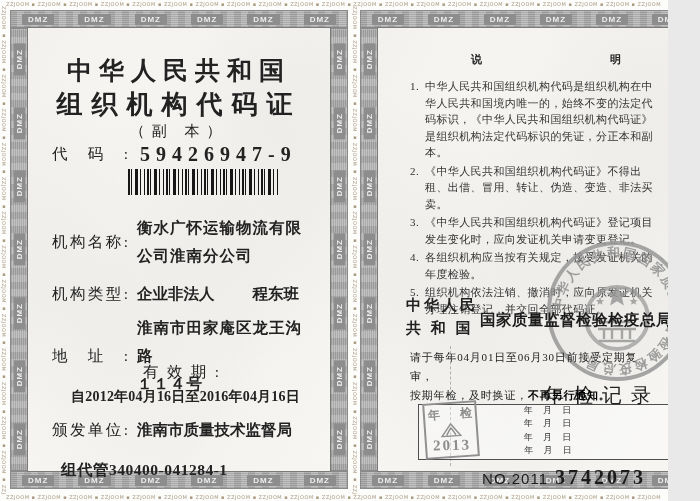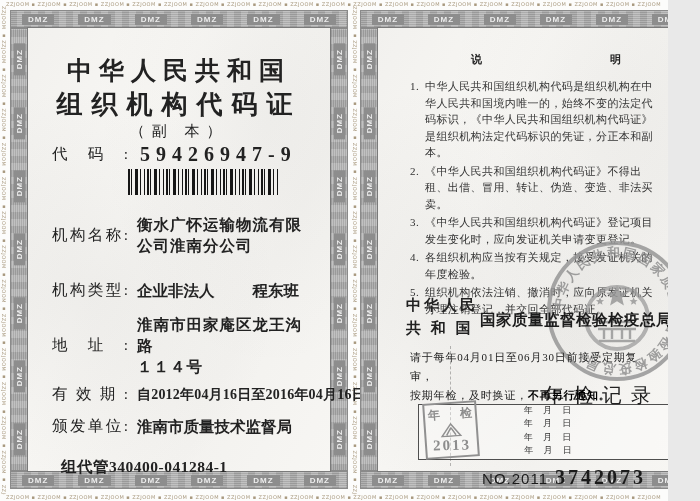--- a/index.html
+++ b/index.html
@@ -40,30 +40,30 @@
   .dmz-v .dmz-tag{writing-mode:vertical-rl;transform:rotate(180deg);padding:6px 1px;}
 
   
   .lp{position:absolute;inset:18px;}
   .t1{position:absolute;top:8px;left:0;right:0;text-align:center;font-size:25px;font-weight:600;letter-spacing:7px;}
   .t2{position:absolute;top:41px;left:0;right:0;text-align:center;font-size:26px;font-weight:600;letter-spacing:9px;}
   .sub{position:absolute;top:76px;left:0;right:0;text-align:center;font-size:15px;letter-spacing:7px;}
   .row{position:absolute;left:6px;right:2px;display:flex;align-items:center;font-size:15.5px;}
   .jlabel{display:inline-block;flex:none;text-align:justify;text-align-last:justify;font-weight:500;}
   .lab76{width:76px;}
-  .val{margin-left:9px;font-weight:600;line-height:21px;}
+  .val{margin-left:9px;font-weight:600;line-height:28px;}
   .code-row{top:97px;}
   .code-val{margin-left:12px;font-size:20px;font-weight:bold;letter-spacing:6px;line-height:22px;}
   .barcode{position:absolute;top:123px;left:82px;width:152px;height:26px;background:
       repeating-linear-gradient(90deg,#161616 0 2px,transparent 2px 3px,#161616 3px 4px,transparent 4px 7px,
       #161616 7px 10px,transparent 10px 12px,#161616 12px 13px,transparent 13px 16px,#161616 16px 17px,transparent 17px 19px);}
   .r-name{top:168px;} .r-name .val{width:226px;letter-spacing:1px;}
   .r-type{top:234px;} .r-type .extra{margin-left:38px;font-weight:600;}
   .r-addr{top:268px;} .r-addr .val{letter-spacing:1px;}
-  .r-valid{top:338px;} .r-valid .val{font-size:14px;white-space:nowrap;letter-spacing:.2px;}
+  .r-valid{top:316px;flex-direction:column;} .r-valid .val{font-size:14px;white-space:nowrap;letter-spacing:.2px;}
   .r-issuer{top:370px;}
   .r-regno{top:410px;} .r-regno .val{letter-spacing:.5px;}
 
   
   .rp{position:absolute;inset:18px;font-size:11px;}
   .notes-head{position:absolute;top:6px;left:75px;width:150px;text-align:justify;text-align-last:justify;
               font-size:11px;font-weight:600;}
   .notes{position:absolute;top:32px;left:14px;right:4px;margin:0;padding:0;list-style:none;
          font-size:11px;line-height:16.5px;letter-spacing:.4px;color:#333;}
   .notes li{position:relative;padding-left:15px;margin-bottom:2px;}

